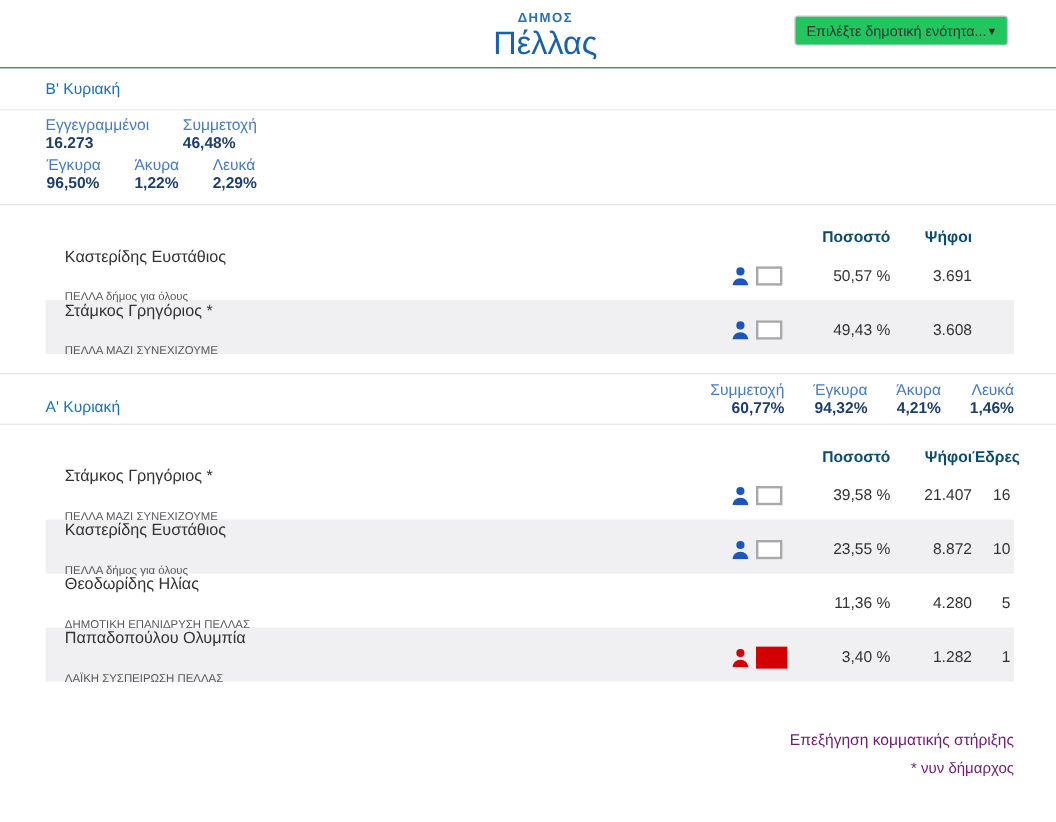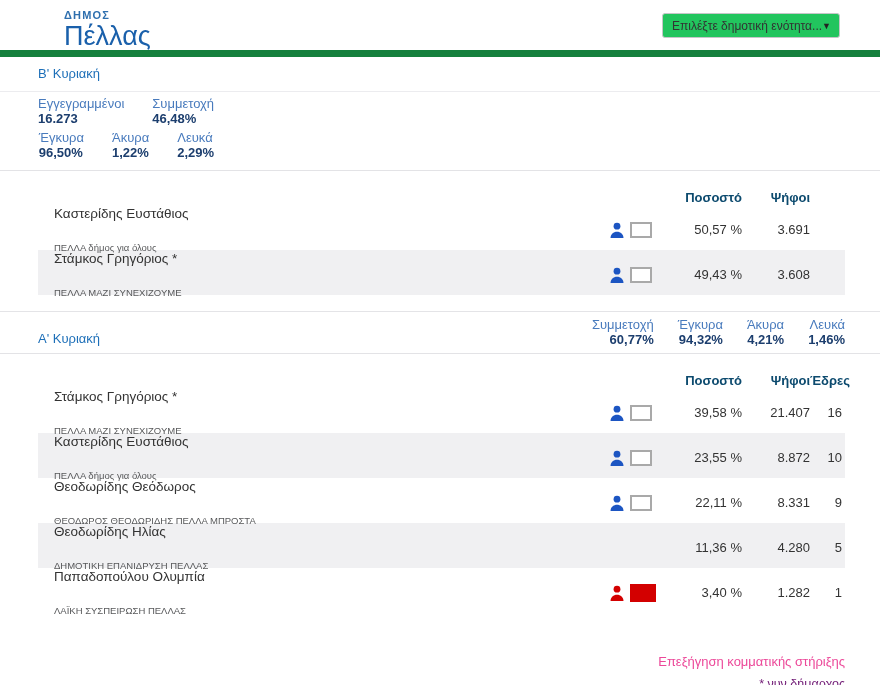--- a/index.html
+++ b/index.html
@@ -1,21 +1,21 @@
 <!DOCTYPE html>
 <html><head>
 <meta charset="utf-8">
 <style>
   * { margin:0; padding:0; box-sizing:border-box; }
   html,body { width:880px; height:685px; background:#ffffff;
     font-family:"Liberation Sans","DejaVu Sans",sans-serif; color:#333; }
   .page { width:880px; height:685px; overflow:hidden; position:relative; }
 
   
-  .page-header { height:57px; border-bottom:7px solid #15803d; padding:9px 35px 4px 64px; position:relative; }
+  .page-header { height:57px; border-bottom:1px solid #15803d; padding:9px 35px 4px 64px; position:relative;text-align:center; }
   .kicker { font-size:11px; letter-spacing:1.2px; color:#2e6fae; font-weight:700; }
   .title { font-size:27px; color:#1a60ab; line-height:30px; font-weight:400; }
   .unit-select { position:absolute; right:40px; top:13px; width:178px; height:25px;
     border:1px solid #c6c6c9; border-radius:3px; background:#22c55e; display:flex;
     align-items:center; justify-content:space-between; padding:0 9px; cursor:pointer; }
   .unit-select .sel-text { font-size:12px; color:#333; white-space:nowrap; }
   .unit-select .caret { font-size:9px; color:#222; }
 
   
   .section-label { padding:9px 38px 10px 38px; font-size:13px; color:#1d6fb8; border-bottom:1px solid #ececef; }
@@ -54,21 +54,21 @@
   
   .person-icon { width:16px; height:16px; display:block; }
   .support-box { width:22px; height:16px; background:#fff; border:2px solid #a9a9a9; }
   .v-blue .person-icon { color:#1c55c2; }
   .v-red  .person-icon { color:#d30000; }
   .v-red  .support-box { background:#d30000; border-color:#d30000; width:26px; height:18px; }
   .v-none { visibility:hidden; }
 
   
   .footer { padding:10px 35px 0 0; text-align:right; }
-  .explain-link { font-size:13px; color:#ec4899; text-decoration:none; cursor:pointer; display:inline-block;margin-top:31px; }
+  .explain-link { font-size:13px; color:#701a75; text-decoration:none; cursor:pointer; display:inline-block;margin-top:31px; }
   .footnote { font-size:12.5px; color:#701a75; margin-top:7px; }
   .gap { height:16px; }
 </style>
 </head>
 <body>
 
 <div class="page">
 
   <div class="page-header">
     <div class="kicker">ΔΗΜΟΣ</div>
@@ -212,36 +212,20 @@
             <circle cx="8" cy="4.2" r="3.4"></circle>
             <path d="M1.5 16c0-3.6 2.9-6.2 6.5-6.2s6.5 2.6 6.5 6.2z"></path>
           </svg>
         <span class="support-box"></span>
       </div>
       <div class="c-num">23,55 %</div>
       <div class="c-num">8.872</div>
       <div class="c-num c-seats">10</div>
     </div>
 
-    <div class="row grid-a">
-      <div class="c-name">
-        <div class="nm">Θεοδωρίδης Θεόδωρος</div>
-        <div class="pt">ΘΕΟΔΩΡΟΣ ΘΕΟΔΩΡΙΔΗΣ ΠΕΛΛΑ ΜΠΡΟΣΤΑ</div>
-      </div>
-      <div class="c-icons v-blue">
-        <svg class="person-icon" viewBox="0 0 16 16" fill="currentColor">
-            <circle cx="8" cy="4.2" r="3.4"></circle>
-            <path d="M1.5 16c0-3.6 2.9-6.2 6.5-6.2s6.5 2.6 6.5 6.2z"></path>
-          </svg>
-        <span class="support-box"></span>
-      </div>
-      <div class="c-num">22,11 %</div>
-      <div class="c-num">8.331</div>
-      <div class="c-num c-seats">9</div>
-    </div>
 
     <div class="row grid-a">
       <div class="c-name">
         <div class="nm">Θεοδωρίδης Ηλίας</div>
         <div class="pt">ΔΗΜΟΤΙΚΗ ΕΠΑΝΙΔΡΥΣΗ ΠΕΛΛΑΣ</div>
       </div>
       <div class="c-icons v-none">
         <svg class="person-icon" viewBox="0 0 16 16" fill="currentColor">
             <circle cx="8" cy="4.2" r="3.4"></circle>
             <path d="M1.5 16c0-3.6 2.9-6.2 6.5-6.2s6.5 2.6 6.5 6.2z"></path>

